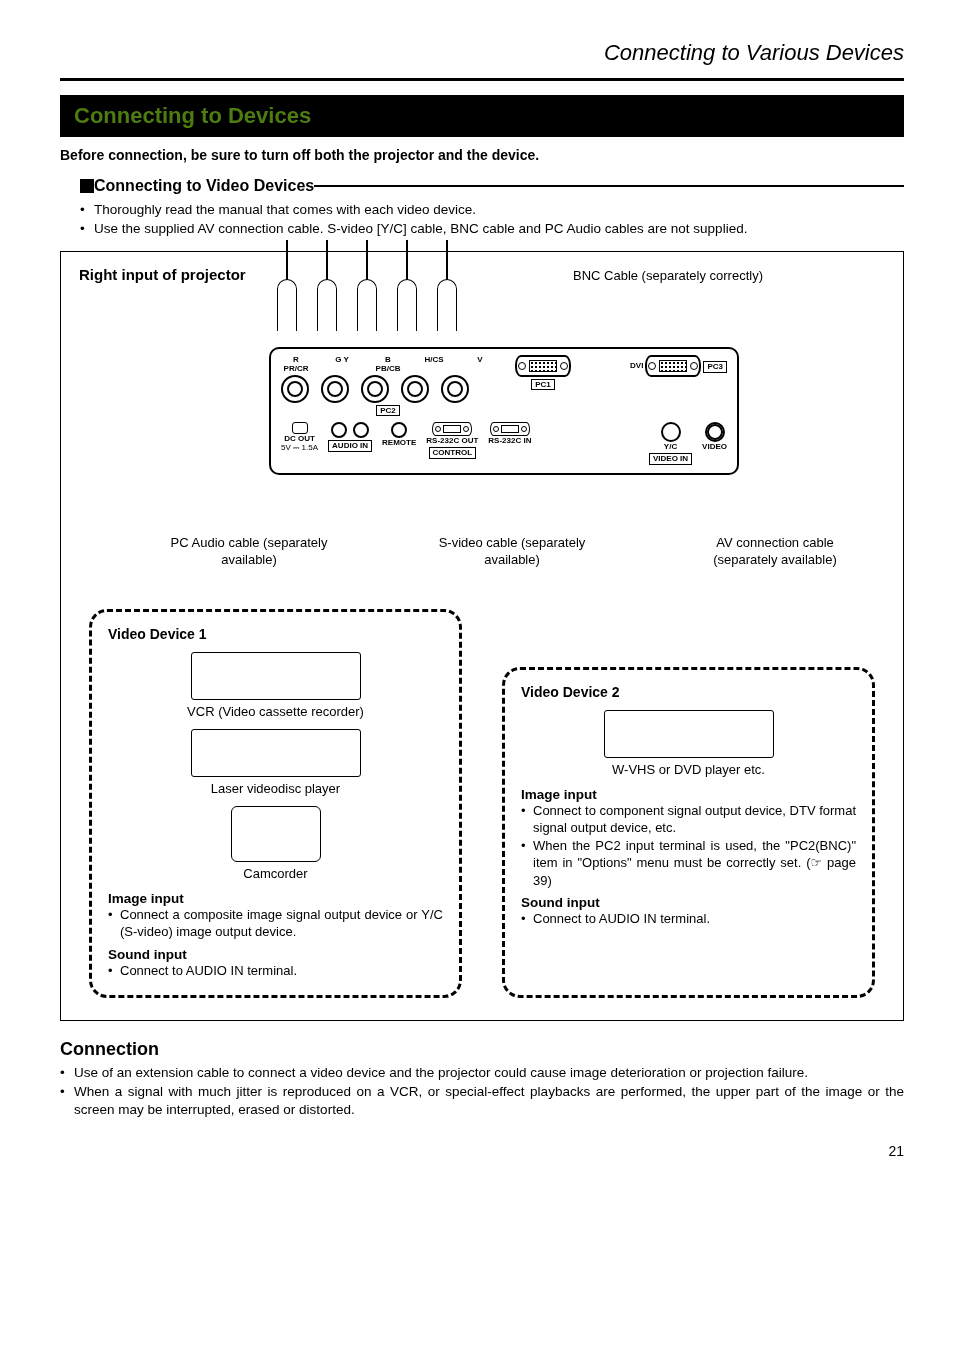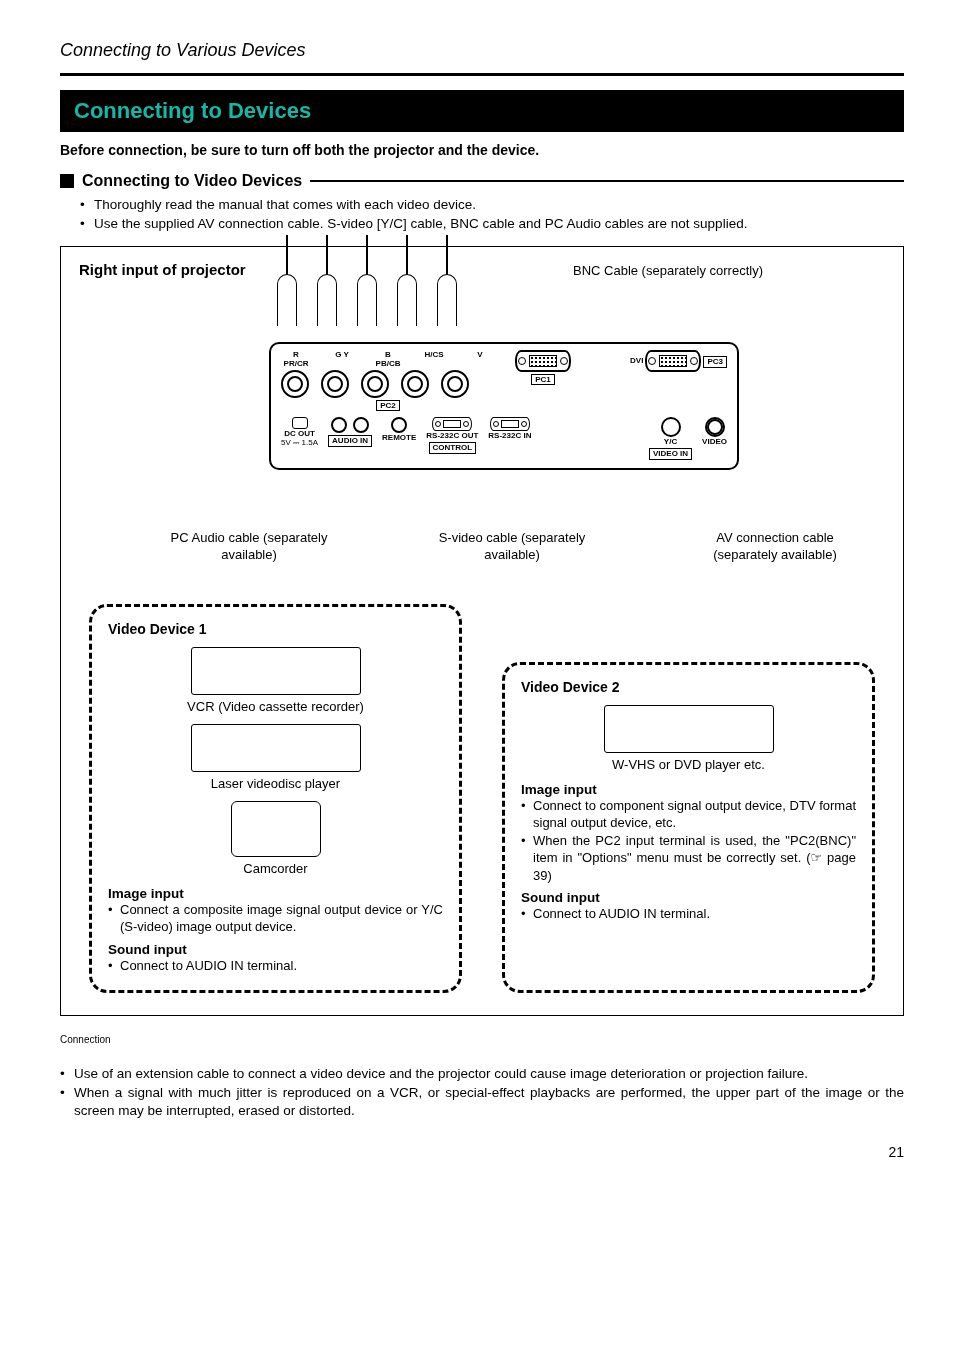--- a/index.html
+++ b/index.html
@@ -7,47 +7,48 @@
     font-family: Arial, Helvetica, sans-serif;
     font-size: 14px;
     color: #000;
     background: #fff;
     width: 954px;
     margin: 0 auto;
     padding: 40px 50px 30px 60px;
   }
   .page-header {
     font-style: italic;
-    font-size: 18px;
+    font-size: 22px;
+    text-align: right;
     padding-bottom: 8px;
     margin-bottom: 4px;
   }
   .hr-thick {
     border: none;
     border-top: 3px solid #000;
     margin-bottom: 14px;
   }
   .section-title {
     background: #000;
-    color: #14b8a6;
+    color: #4d7c0f;
     font-weight: bold;
     font-size: 22px;
     padding: 8px 14px;
     margin-bottom: 10px;
   }
   .warn {
     font-weight: bold;
     font-size: 14px;
     margin-bottom: 14px;
   }
   .sub-row {
     display: flex;
     align-items: center;
-    gap: 8px;
     margin-bottom: 6px;
+    margin-left: 20px;
   }
   .sub-row::before {
     content: "";
     width: 14px;
     height: 14px;
     background: #000;
     flex: 0 0 14px;
   }
   .sub-title {
     font-weight: bold;
@@ -241,23 +242,23 @@
     font-size: 13px;
     line-height: 1.35;
     text-align: justify;
   }
   .inst-list li::before {
     content: "•";
     position: absolute;
     left: 0;
   }
   .conn-heading {
-    font-weight: normal;
-    font-size: 10px;
-    margin-bottom: 20px;
+    font-weight: bold;
+    font-size: 18px;
+    margin-bottom: 4px;
   }
   .conn-list {
     list-style: none;
     padding-left: 0;
   }
   .conn-list li {
     position: relative;
     padding-left: 14px;
     font-size: 13.5px;
     line-height: 1.35;

